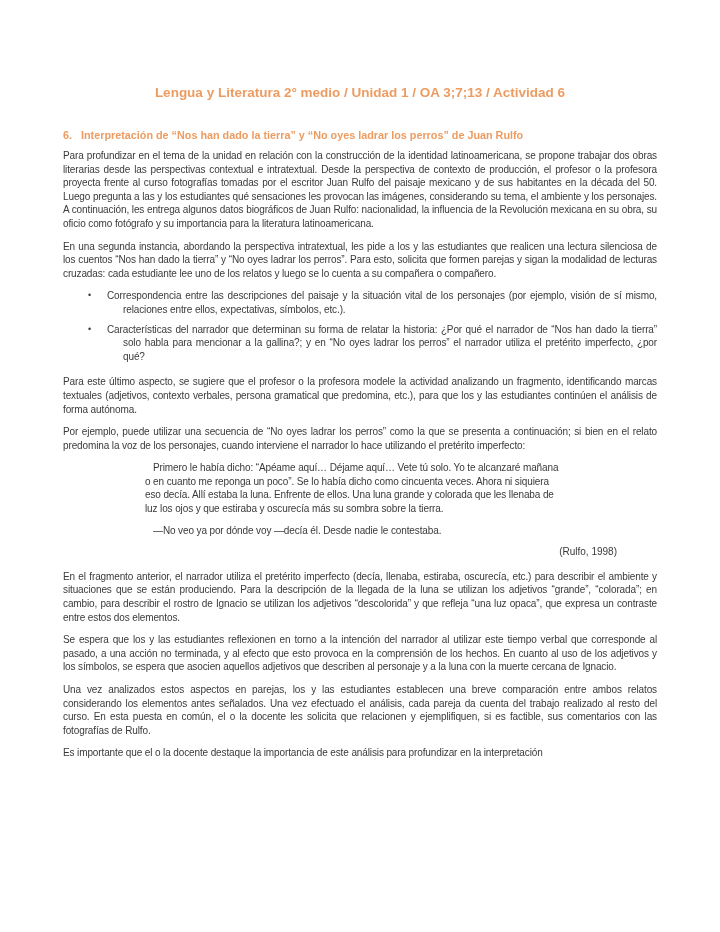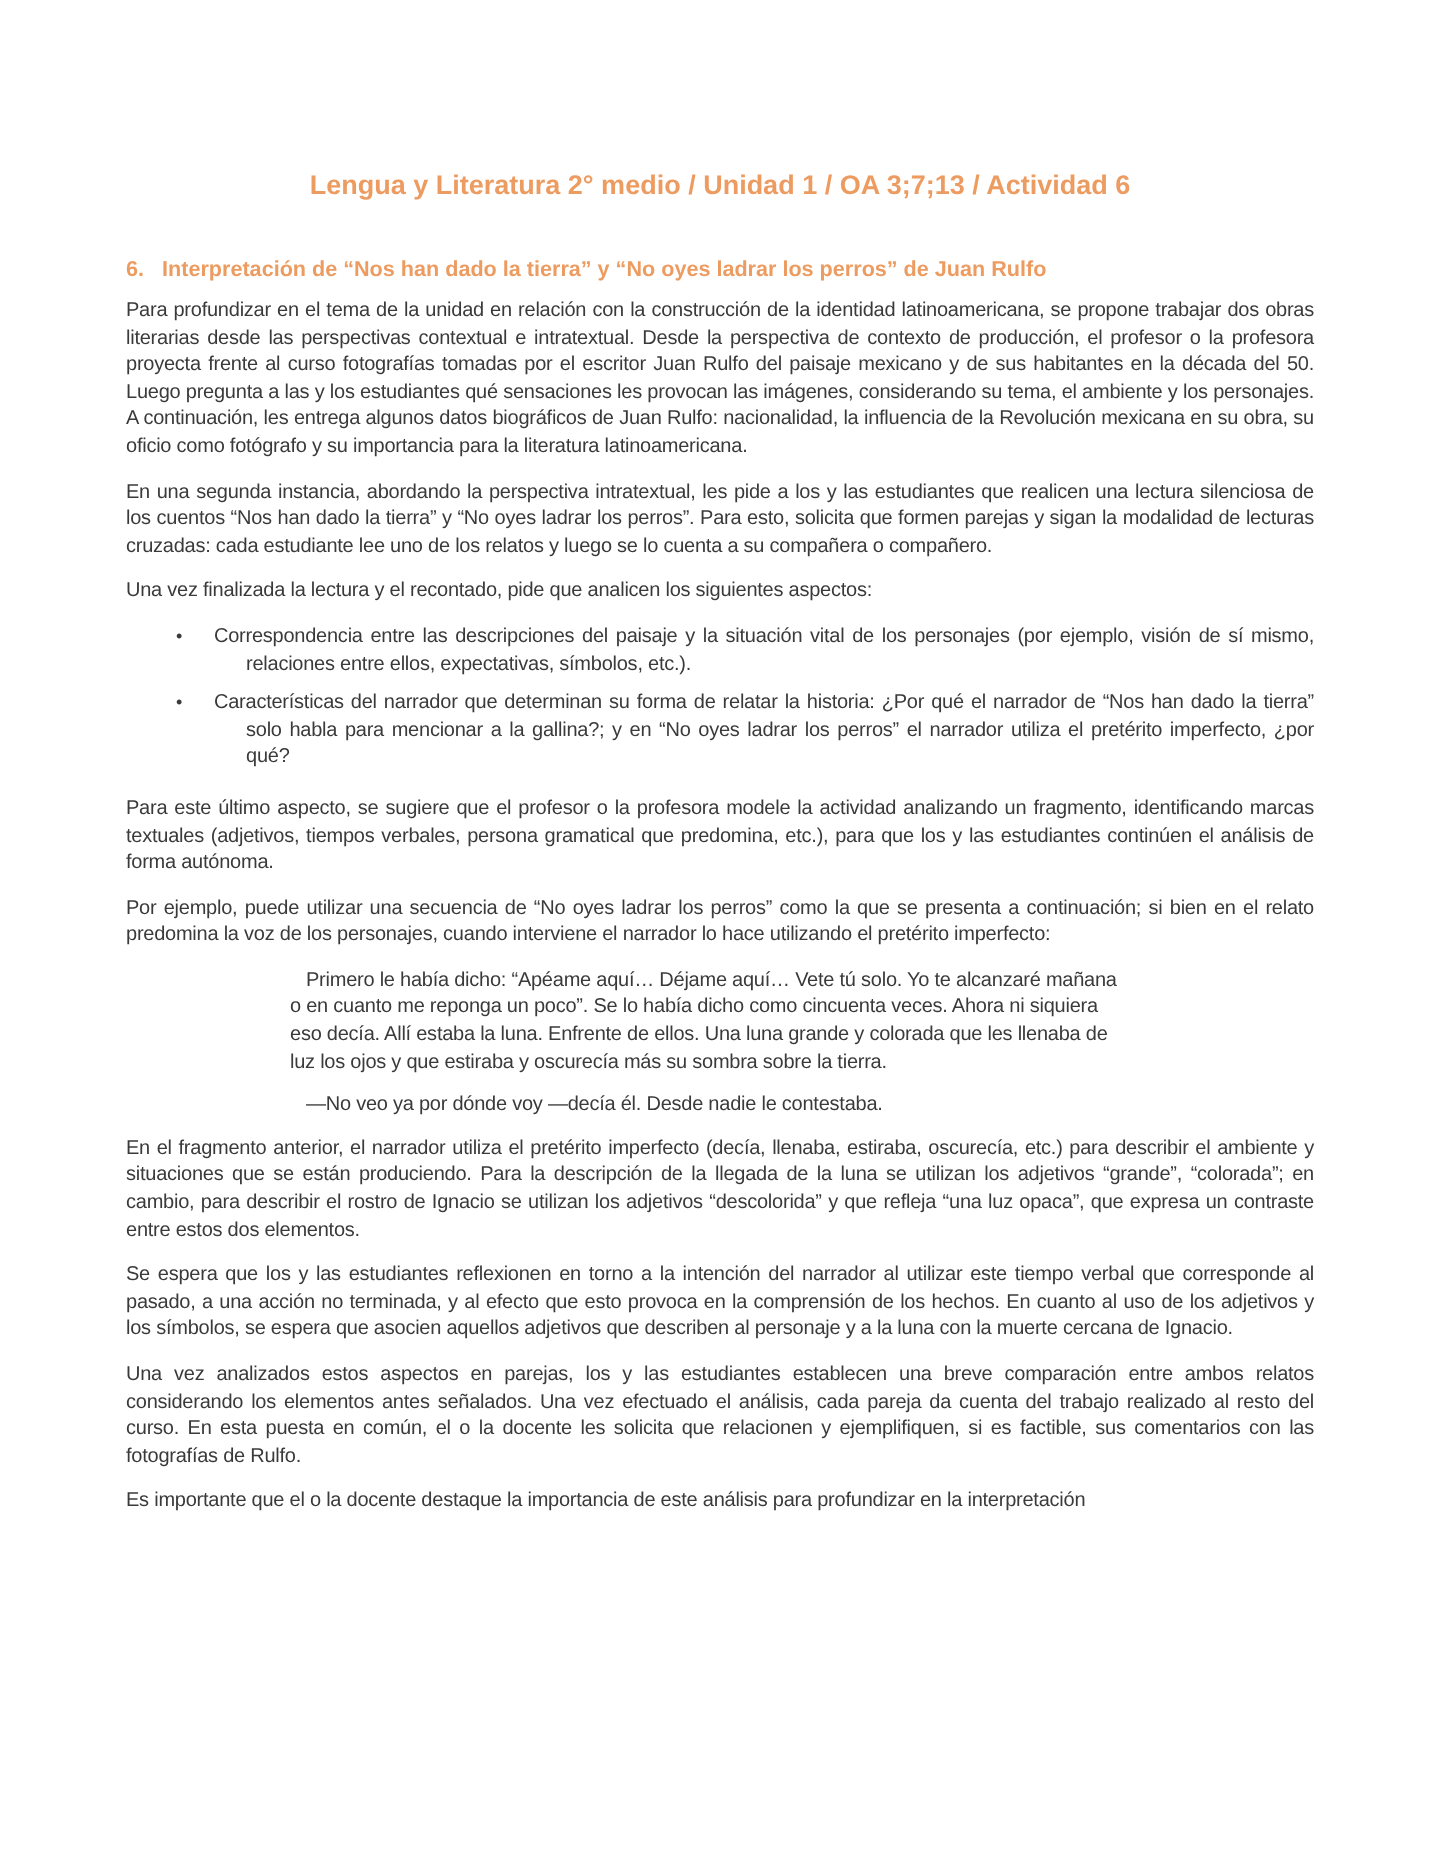--- a/index.html
+++ b/index.html
@@ -95,42 +95,42 @@
 
   <div class="activity-heading">
     <span class="num">6.</span>
     <span>Interpretación de “Nos han dado la tierra” y “No oyes ladrar los perros” de Juan Rulfo</span>
   </div>
 
   <p class="body first">Para profundizar en el tema de la unidad en relación con la construcción de la identidad latinoamericana, se propone trabajar dos obras literarias desde las perspectivas contextual e intratextual. Desde la perspectiva de contexto de producción, el profesor o la profesora proyecta frente al curso fotografías tomadas por el escritor Juan Rulfo del paisaje mexicano y de sus habitantes en la década del 50. Luego pregunta a las y los estudiantes qué sensaciones les provocan las imágenes, considerando su tema, el ambiente y los personajes. A continuación, les entrega algunos datos biográficos de Juan Rulfo: nacionalidad, la influencia de la Revolución mexicana en su obra, su oficio como fotógrafo y su importancia para la literatura latinoamericana.</p>
 
   <p class="body">En una segunda instancia, abordando la perspectiva intratextual, les pide a los y las estudiantes que realicen una lectura silenciosa de los cuentos “Nos han dado la tierra” y “No oyes ladrar los perros”. Para esto, solicita que formen parejas y sigan la modalidad de lecturas cruzadas: cada estudiante lee uno de los relatos y luego se lo cuenta a su compañera o compañero.</p>
 
-  <p class="body">Una vez finalizada la lectura y el recontado, pide que analicen los siguientes aspectos:</p>
 
   <ul class="aspects">
     <li>
       <span class="bullet">•</span>
       <span>Correspondencia entre las descripciones del paisaje y la situación vital de los personajes (por ejemplo, visión de sí mismo, relaciones entre ellos, expectativas, símbolos, etc.).</span>
     </li>
     <li>
       <span class="bullet">•</span>
       <span>Características del narrador que determinan su forma de relatar la historia: ¿Por qué el narrador de “Nos han dado la tierra” solo habla para mencionar a la gallina?; y en “No oyes ladrar los perros” el narrador utiliza el pretérito imperfecto, ¿por qué?</span>
     </li>
   </ul>
 
-  <p class="body">Para este último aspecto, se sugiere que el profesor o la profesora modele la actividad analizando un fragmento, identificando marcas textuales (adjetivos, tiempos verbales, persona gramatical que predomina, etc.), para que los y las estudiantes continúen el análisis de forma autónoma.</p>
+  <p class="body">Para este último aspecto, se sugiere que el profesor o la profesora modele la actividad analizando un fragmento, identificando marcas textuales (adjetivos, contexto verbales, persona gramatical que predomina, etc.), para que los y las estudiantes continúen el análisis de forma autónoma.</p>
 
   <p class="body">Por ejemplo, puede utilizar una secuencia de “No oyes ladrar los perros” como la que se presenta a continuación; si bien en el relato predomina la voz de los personajes, cuando interviene el narrador lo hace utilizando el pretérito imperfecto:</p>
 
   <div class="quote-block">
     <p>Primero le había dicho: “Apéame aquí… Déjame aquí… Vete tú solo. Yo te alcanzaré mañana o en cuanto me reponga un poco”. Se lo había dicho como cincuenta veces. Ahora ni siquiera eso decía. Allí estaba la luna. Enfrente de ellos. Una luna grande y colorada que les llenaba de luz los ojos y que estiraba y oscurecía más su sombra sobre la tierra.</p>
     <p>—No veo ya por dónde voy —decía él. Desde nadie le contestaba.</p>
   </div>
 
+  <div class="citation">(Rulfo, 1998)</div>
 
   <p class="body">En el fragmento anterior, el narrador utiliza el pretérito imperfecto (decía, llenaba, estiraba, oscurecía, etc.) para describir el ambiente y situaciones que se están produciendo. Para la descripción de la llegada de la luna se utilizan los adjetivos “grande”, “colorada”; en cambio, para describir el rostro de Ignacio se utilizan los adjetivos “descolorida” y que refleja “una luz opaca”, que expresa un contraste entre estos dos elementos.</p>
 
   <p class="body">Se espera que los y las estudiantes reflexionen en torno a la intención del narrador al utilizar este tiempo verbal que corresponde al pasado, a una acción no terminada, y al efecto que esto provoca en la comprensión de los hechos. En cuanto al uso de los adjetivos y los símbolos, se espera que asocien aquellos adjetivos que describen al personaje y a la luna con la muerte cercana de Ignacio.</p>
 
   <p class="body">Una vez analizados estos aspectos en parejas, los y las estudiantes establecen una breve comparación entre ambos relatos considerando los elementos antes señalados. Una vez efectuado el análisis, cada pareja da cuenta del trabajo realizado al resto del curso. En esta puesta en común, el o la docente les solicita que relacionen y ejemplifiquen, si es factible, sus comentarios con las fotografías de Rulfo.</p>
 
   <p class="body">Es importante que el o la docente destaque la importancia de este análisis para profundizar en la interpretación</p>
 
 </div>

